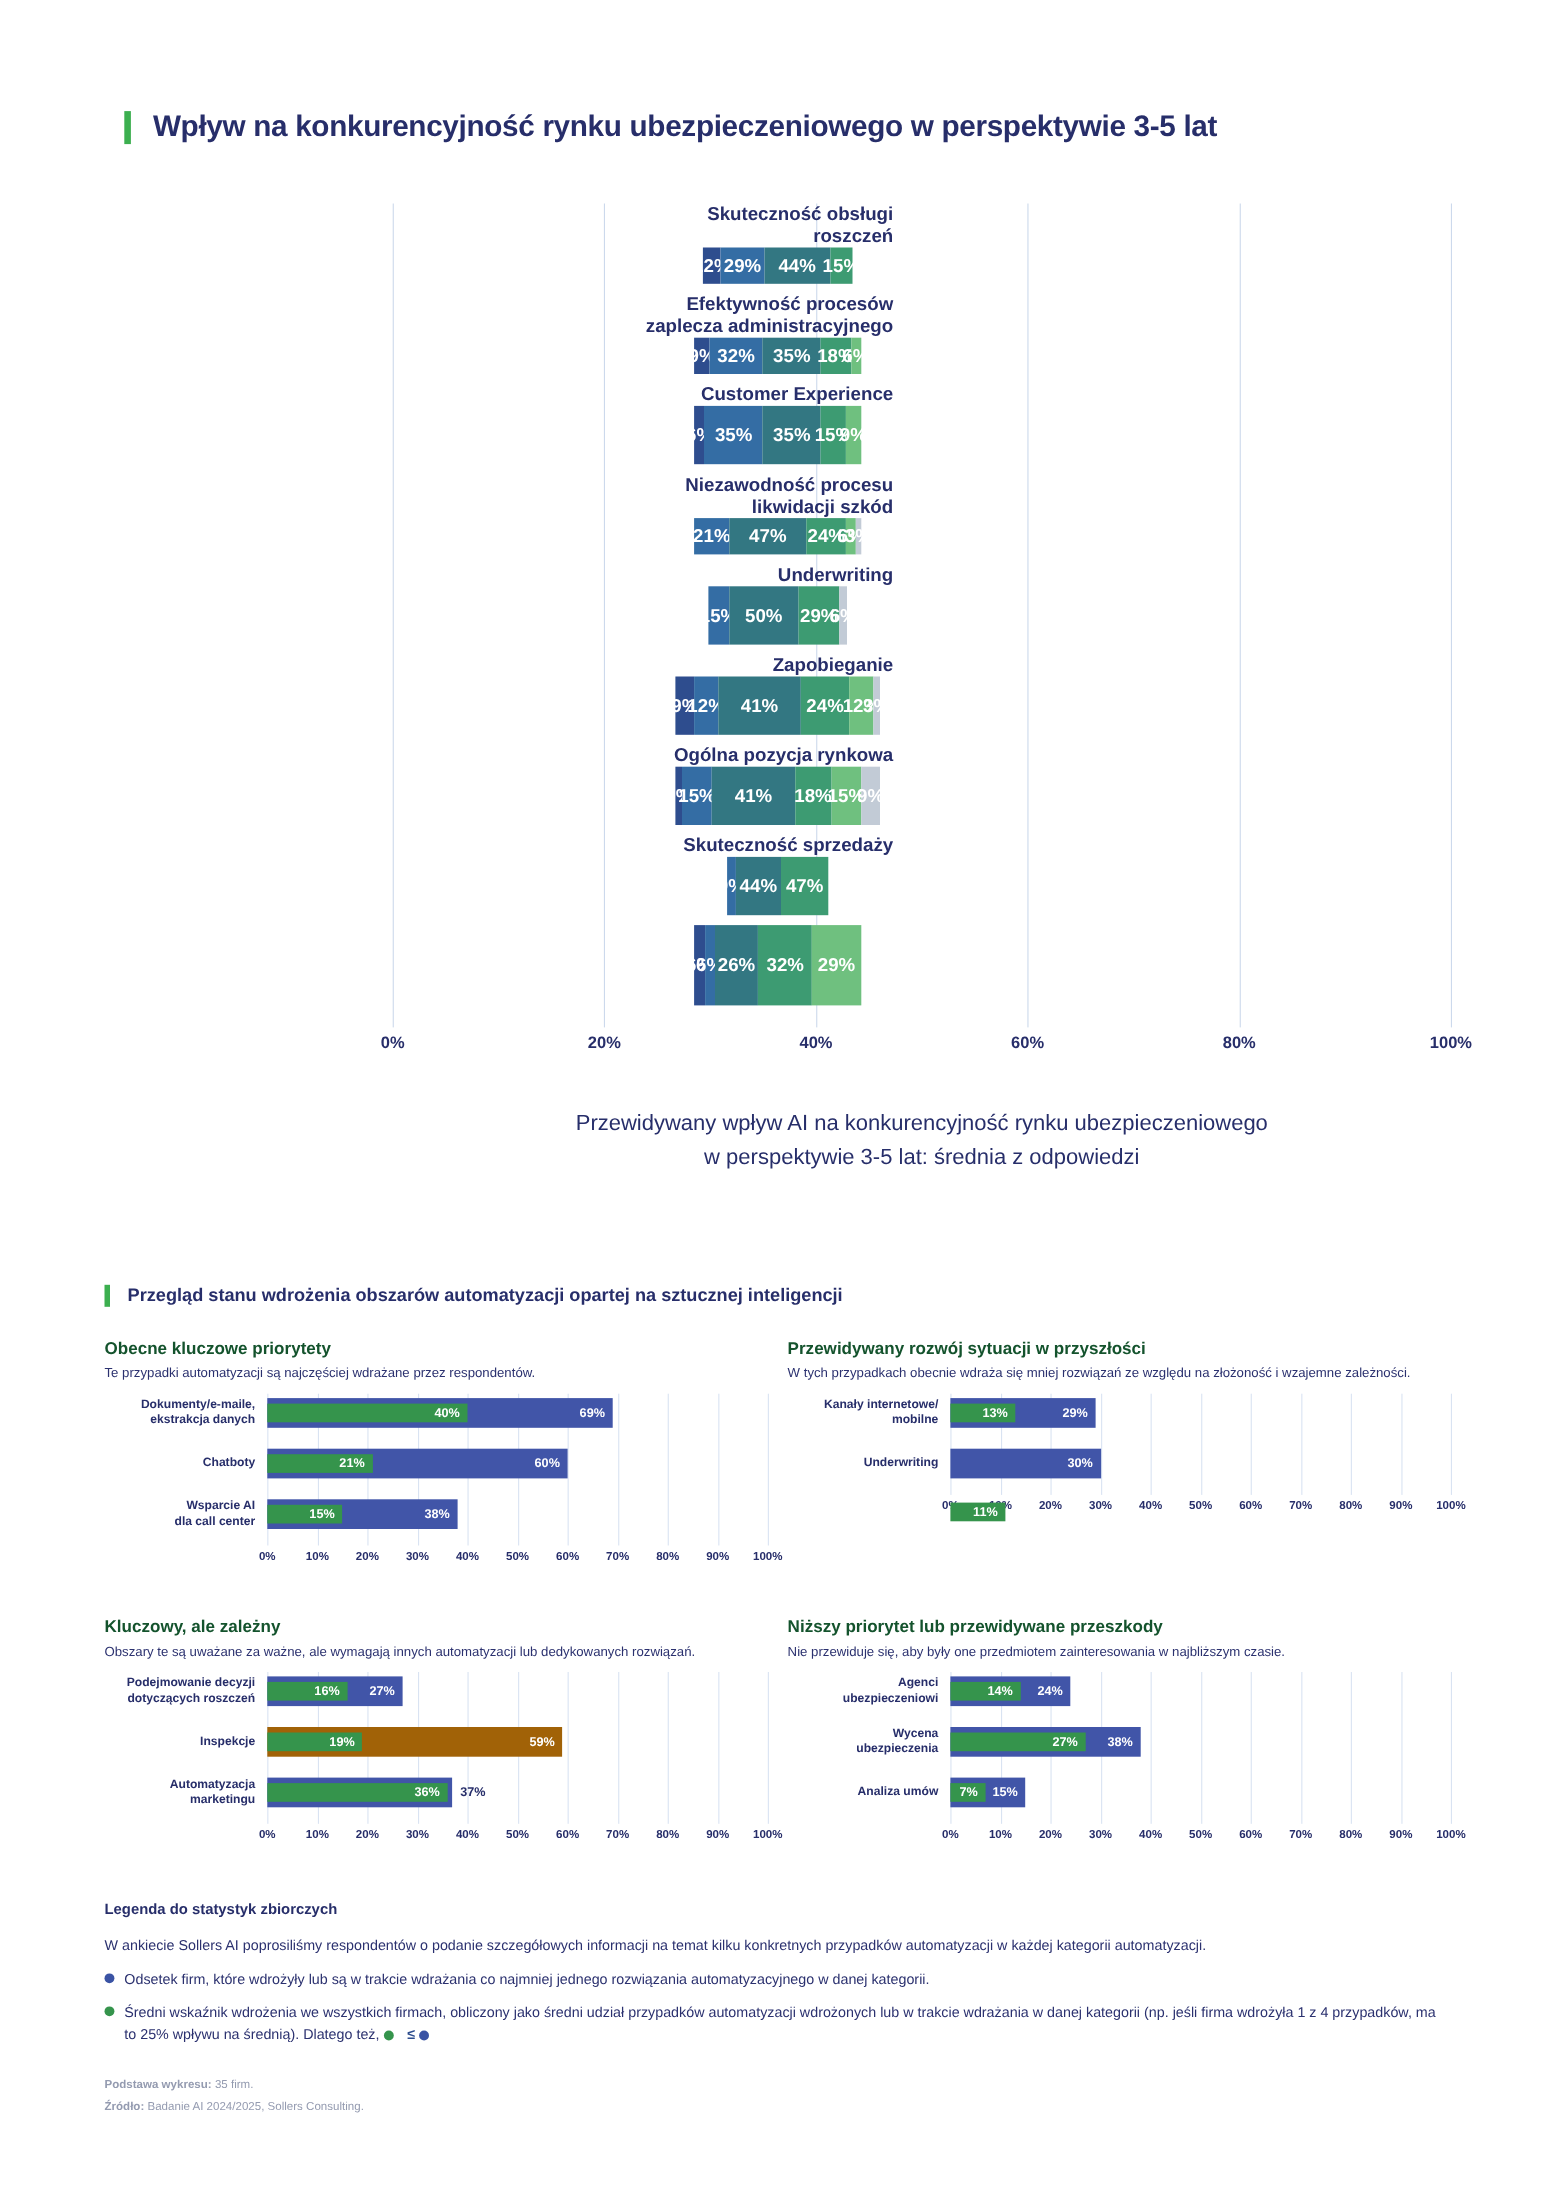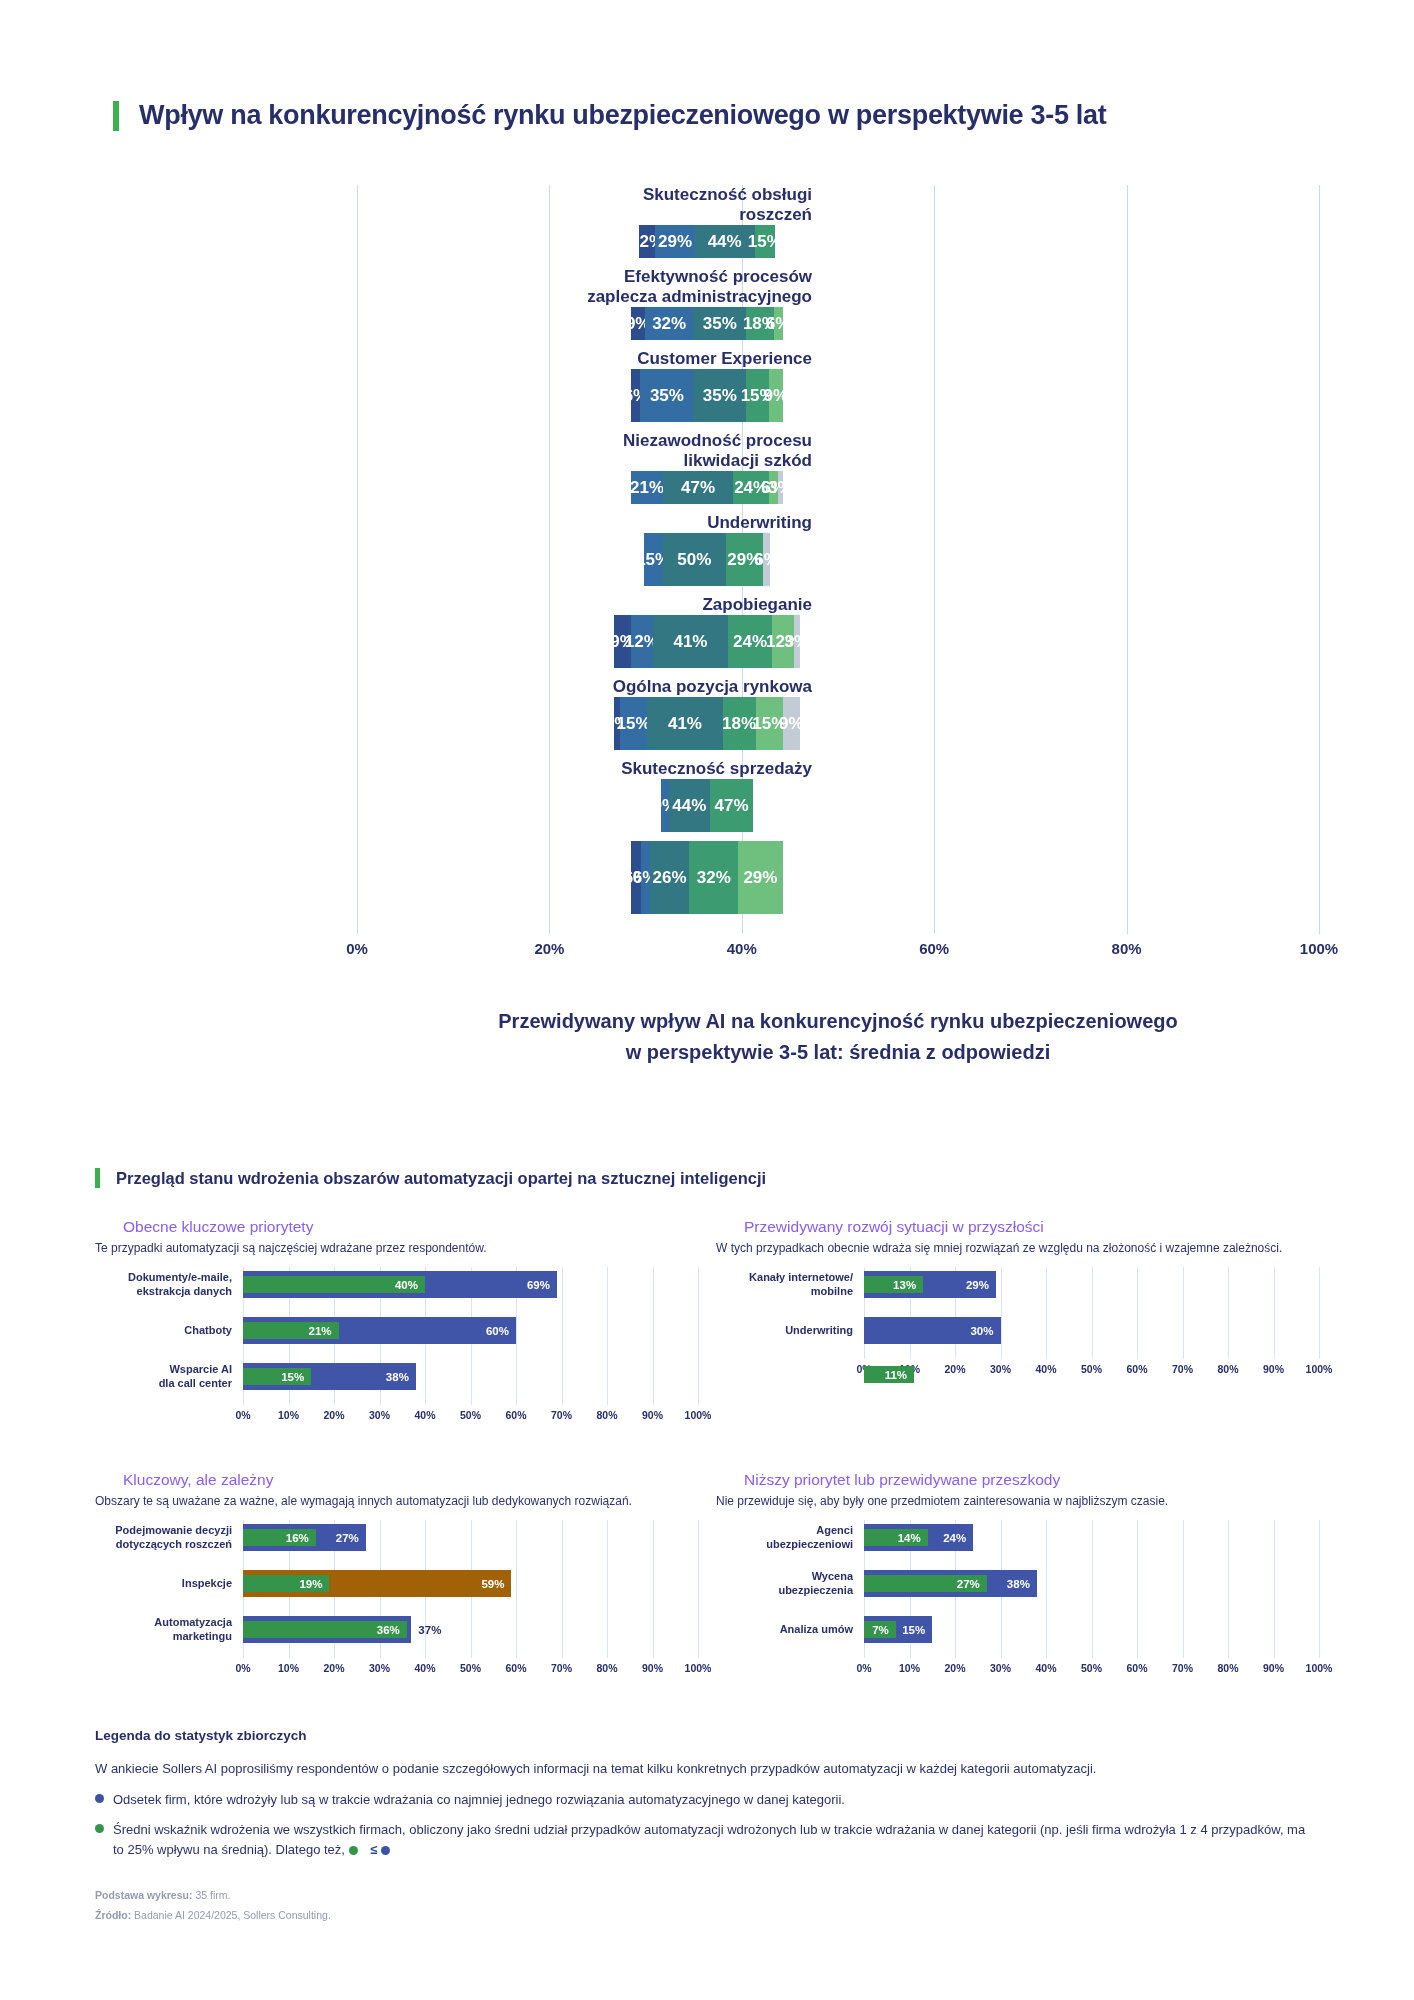--- a/index.html
+++ b/index.html
@@ -30,27 +30,27 @@
   .s-row { display:flex; align-items:center; height:73px; margin-bottom:9px; position:relative; z-index:1;flex-direction:column; }
   .s-row:last-child { margin-bottom:0; }
   .s-label { width:262px; padding-right:26px; text-align:right; font-weight:bold;
              font-size:17px; line-height:1.18; color:#272e6a; }
   .s-track { flex:1; height:100%; display:flex; }
   .s-seg { height:100%; display:flex; align-items:center; justify-content:center; }
   .s-val { color:#ffffff; font-weight:bold; font-size:17px; white-space:nowrap; }
   .s-axis { position:relative; margin-left:262px; margin-top:26px; height:20px; }
   .s-tick { position:absolute; transform:translateX(-50%); font-weight:bold; font-size:15px; color:#272e6a; }
 
-  .caption { margin:46px 0 0 262px; width:962px; text-align:center; font-weight:bold;
+  .caption { margin:46px 0 0 262px; width:962px; text-align:center; font-weight:normal;
              font-size:20px; line-height:1.55; color:#272e6a; white-space:pre-line; }
 
   
   .sec-header.sub { margin-top:100px; }
   .quadrants { margin-top:30px; display:grid; grid-template-columns:1fr 1fr; column-gap:18px; row-gap:48px; }
-  .q-title { font-size:15.5px; font-weight:normal; color:#8b5cf6;margin-left:28px; }
+  .q-title { font-size:15.5px; font-weight:bold; color:#14532d; }
   .q-sub { font-size:12px; margin-top:5px; color:#2b316f; }
   .q-chart { margin-top:16px; position:relative; }
   .q-grid { position:absolute; left:148px; right:0; top:-4px; bottom:18px; z-index:0; }
   .q-grid .gridline { background:#d9e3f2; }
   .q-row { display:flex; align-items:center; height:27px; margin-bottom:19px; position:relative; z-index:1; }
   .q-label { width:148px; padding-right:11px; text-align:right; font-weight:bold; font-size:11px;
              line-height:1.2; color:#272e6a; white-space:pre-line; }
   .q-track { flex:1; position:relative; height:27px; }
   .q-bar-blue { position:absolute; left:0; top:0; height:27px; }
   .q-bar-green { position:absolute; left:0; top:5px; height:17px; }

